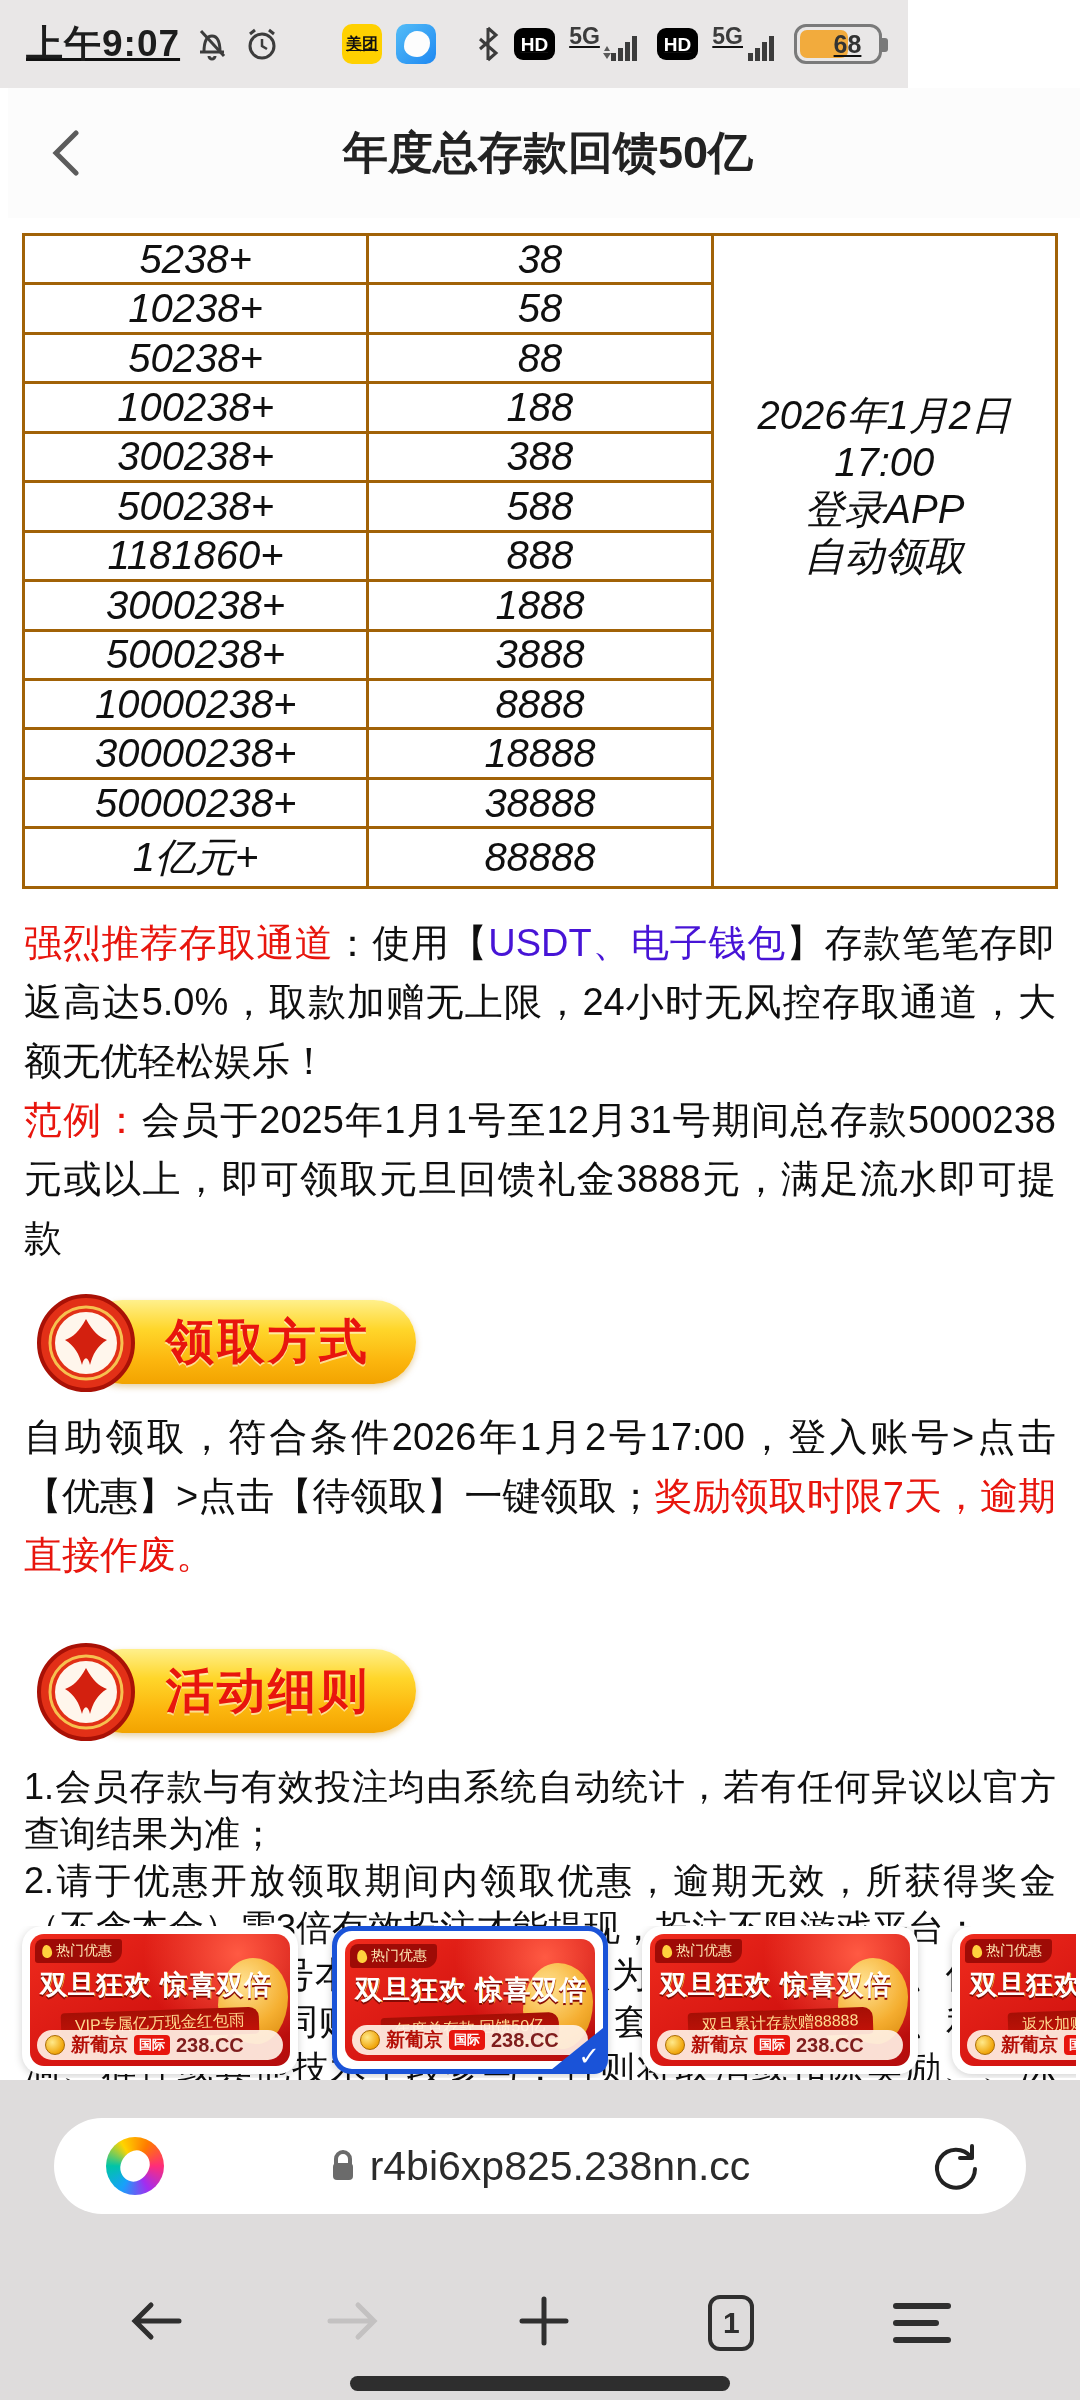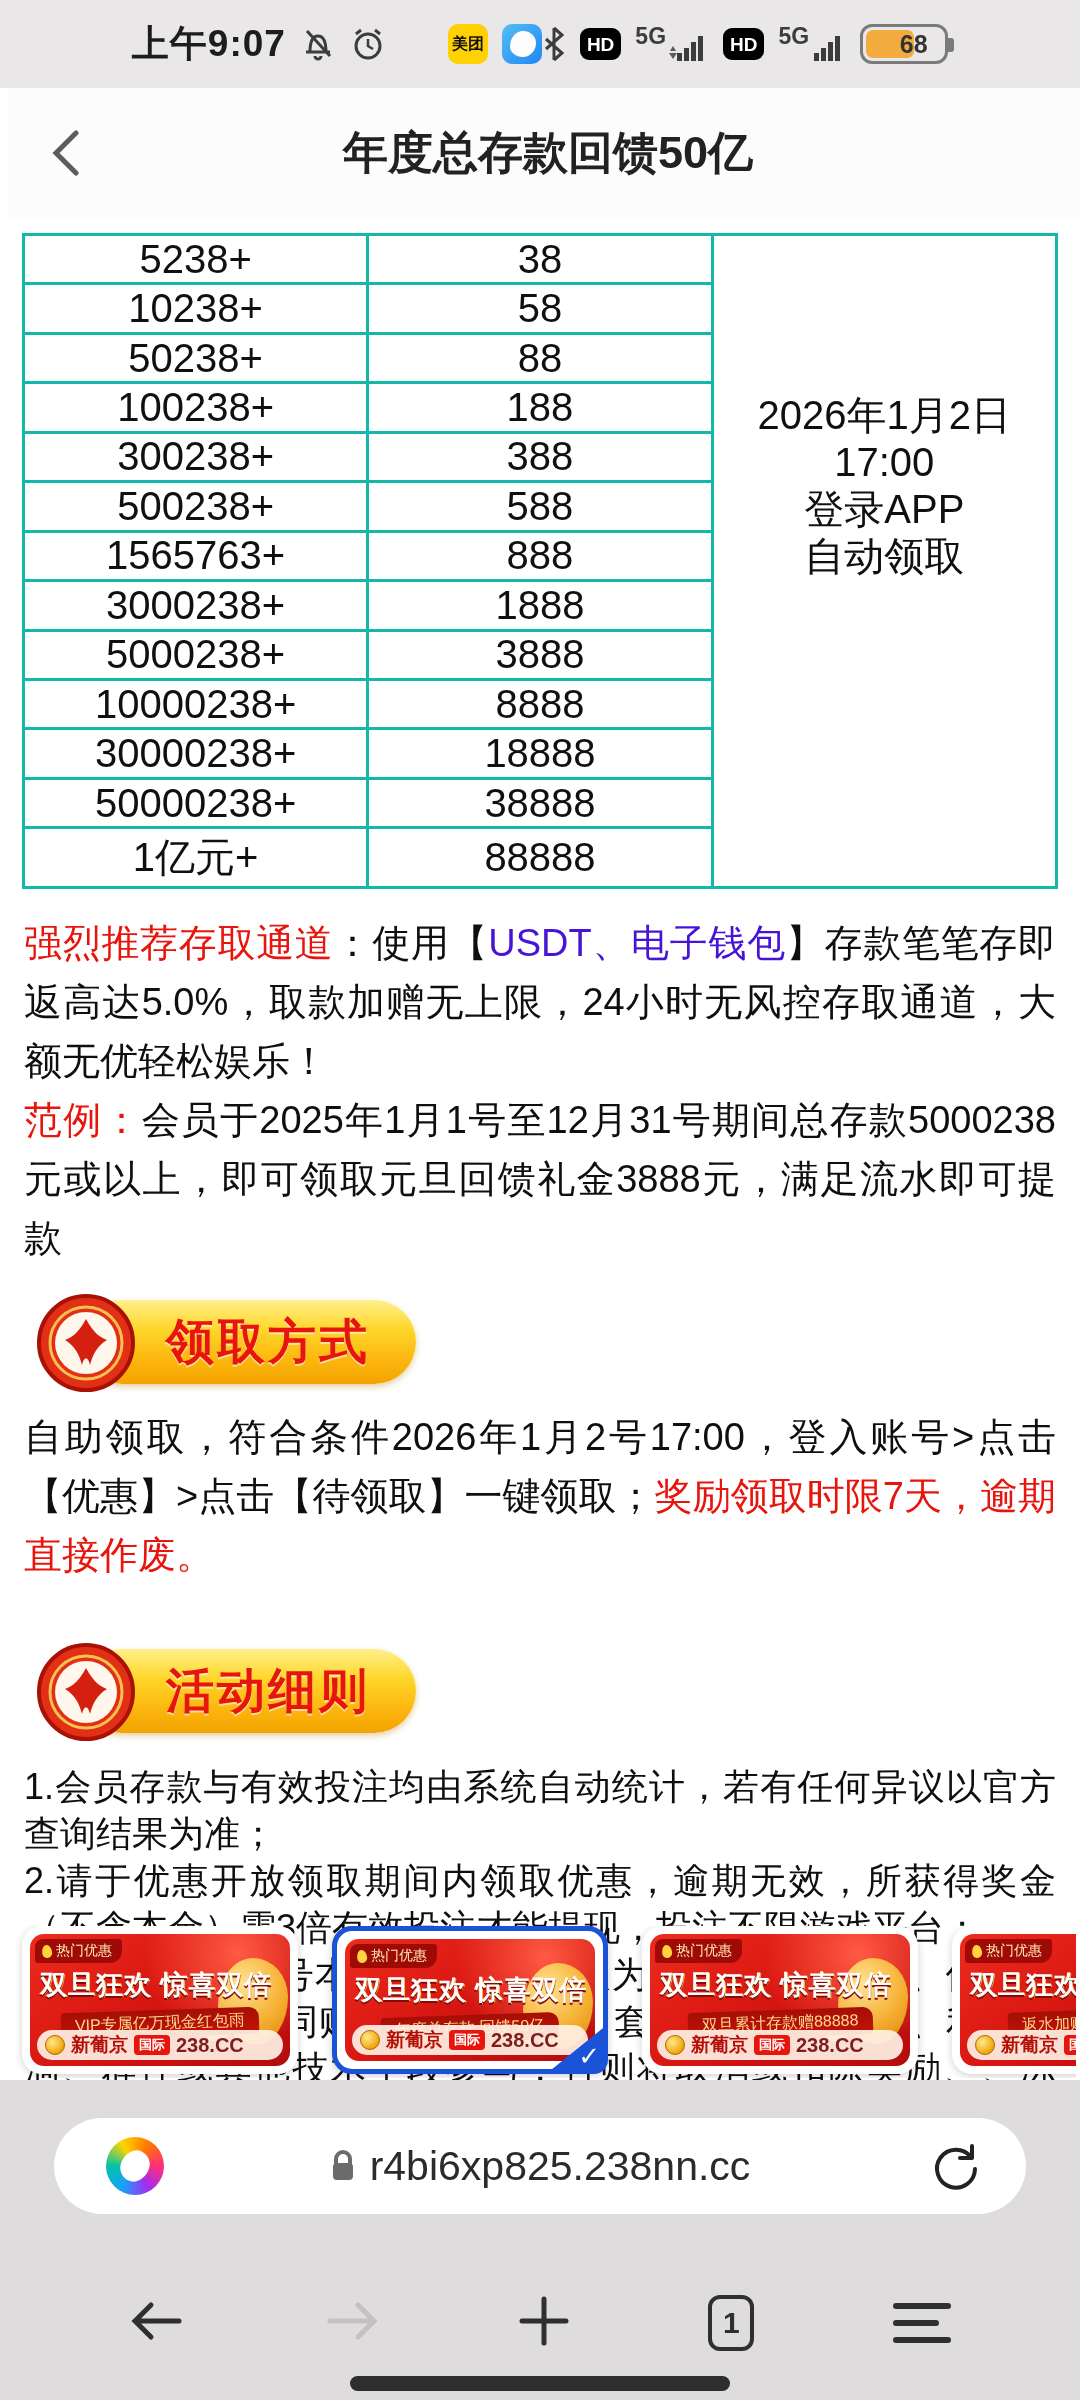--- a/index.html
+++ b/index.html
@@ -1,23 +1,23 @@
 <!DOCTYPE html>
 <html><head>
 <meta charset="utf-8">
 <style>
   * { margin:0; padding:0; box-sizing:border-box; }
   html,body { width:1080px; height:2400px; }
   body { position:relative; overflow:hidden; background:#ffffff;
          font-family:"Liberation Sans","DejaVu Sans",sans-serif; color:#111; }
 
   
-  .status-bar { position:absolute; top:0; left:0; width:1080px; height:88px;
-    background:#e9e7e7; display:flex; align-items:center; justify-content:center;
-    padding:0 26px; }
+  .status-bar { position:absolute; top:0; left:0; width:908px; height:88px;
+    background:#e9e7e7; display:flex; align-items:center; justify-content:space-between;
+    padding:0 26px;text-decoration:underline; }
   .sb-left, .sb-right { display:flex; align-items:center; gap:14px; }
   .sb-time { font-size:37px; font-weight:600; color:#1d1d1d; letter-spacing:1px; }
   .sb-ic { display:flex; align-items:center; }
   .app-sq { width:40px; height:40px; border-radius:10px; display:flex; align-items:center; justify-content:center; }
   .app-meituan { background:#ffd100; color:#111; font-size:16px; font-weight:700;margin-left:48px; }
   .app-blue { background:linear-gradient(135deg,#54bdf7,#1e88f2); position:relative; }
   .app-blue::after { content:""; position:absolute; left:8px; top:7px; width:26px; height:26px;
      background:#fdfdfd; border-radius:50% 50% 50% 50%/60% 45% 55% 40%; }
   .hd-badge { background:#000000; color:#fff; font-size:19px; font-weight:700;
      border-radius:9px; padding:3px 7px; line-height:1; height:32px; display:flex; align-items:center; }
@@ -31,22 +31,22 @@
 
   
   .header { position:absolute; top:88px; left:8px; width:1080px; height:130px; background:#fcfcfc;
      display:flex; align-items:center; justify-content:center; }
   .back-btn { position:absolute; left:44px; top:42px; }
   .page-title { font-size:45px; font-weight:700; color:#222; }
 
   
   .table-wrap { position:absolute; top:233px; left:22px; width:1036px; height:656px; }
   table.deposit { width:100%; height:100%; border-collapse:collapse; table-layout:fixed; }
-  table.deposit td { border:3px solid #14b8a6; text-align:center; vertical-align:middle;
-     font-size:40px; color:#101010; }
+  table.deposit td { border:3px solid #a16207; text-align:center; vertical-align:middle;
+     font-size:40px; color:#101010;font-style:italic; }
   td.claim-cell .claim-inner { margin-bottom:150px; }
   td.claim-cell .claim-inner div { font-size:40px; line-height:47px; color:#101010; }
 
   
   .content { position:absolute; top:890px; left:24px; width:1032px; }
   .para { font-size:38px; line-height:59px; color:#0f0f0f; text-align:justify; }
   .p1 { margin-top:24px; }
   .red-txt { color:#e8150d; }
   .blue-txt { color:#4714d6; }
 
@@ -223,21 +223,21 @@
         </tr>
         <tr>
           <td>300238+</td>
           <td>388</td>
         </tr>
         <tr>
           <td>500238+</td>
           <td>588</td>
         </tr>
         <tr>
-          <td>1565763+</td>
+          <td>1181860+</td>
           <td>888</td>
         </tr>
         <tr>
           <td>3000238+</td>
           <td>1888</td>
         </tr>
         <tr>
           <td>5000238+</td>
           <td>3888</td>
         </tr>

